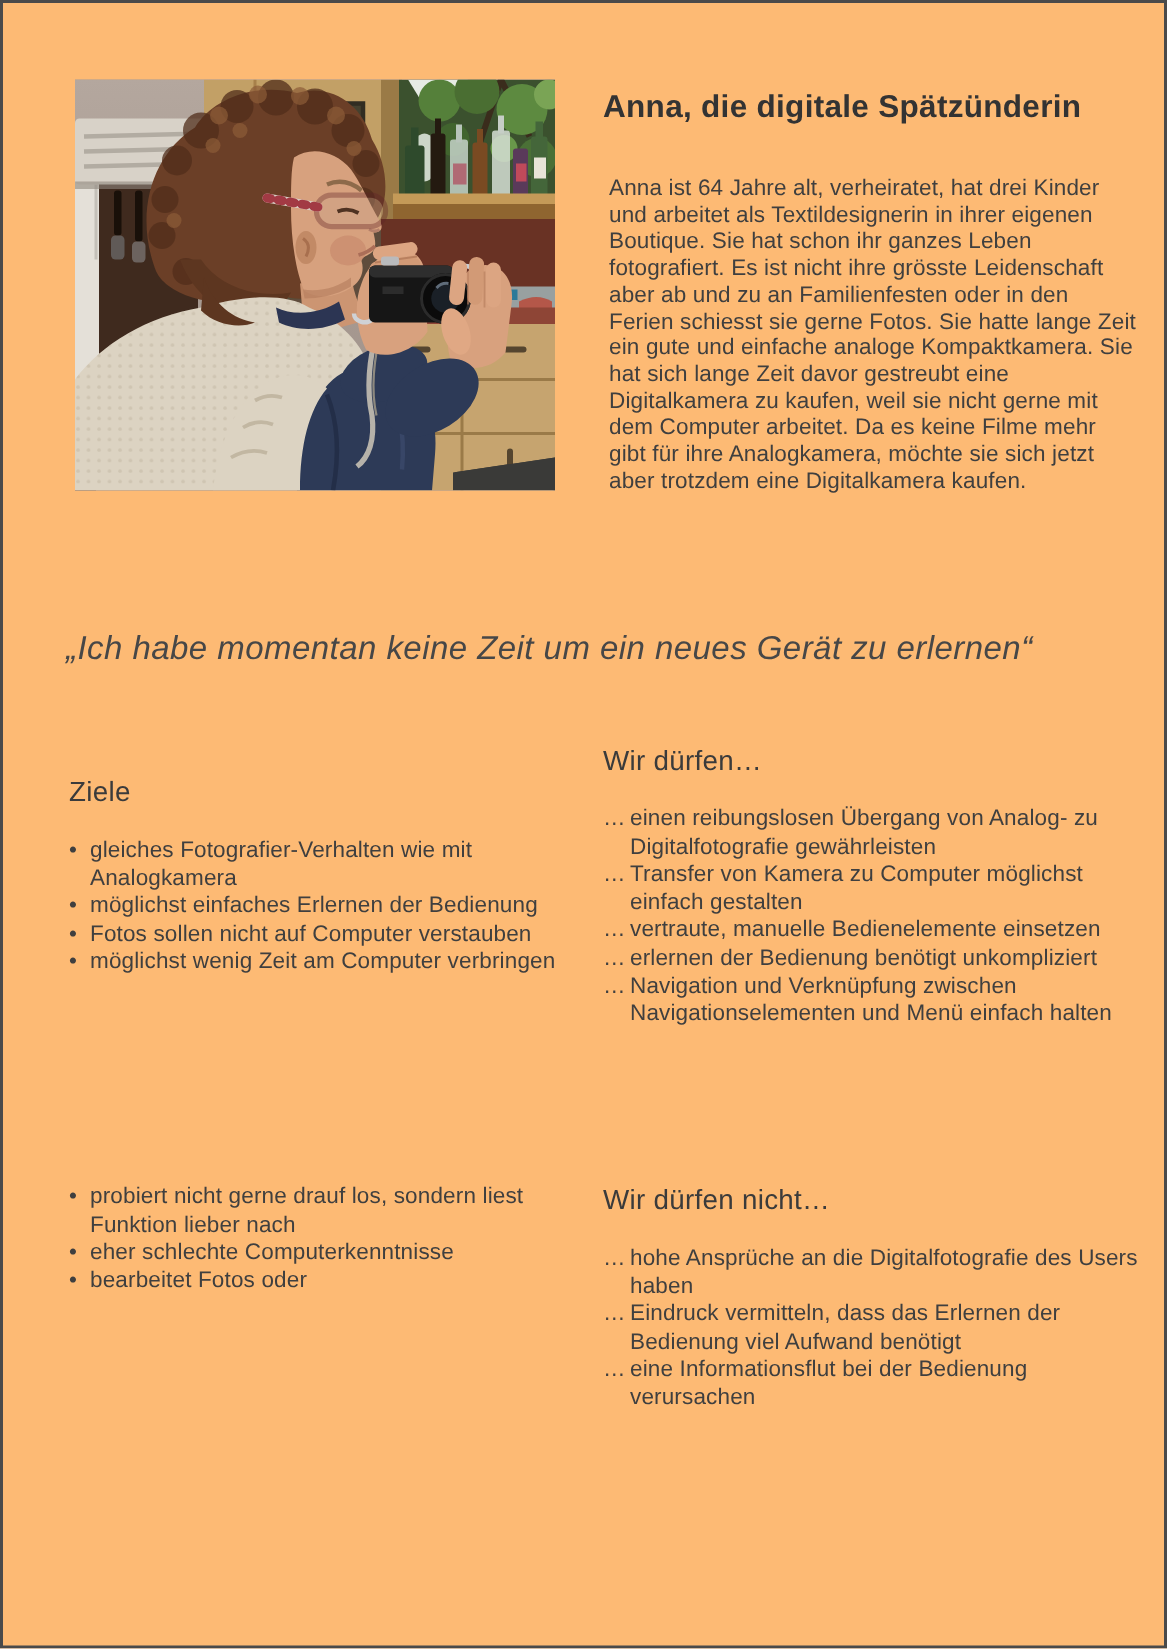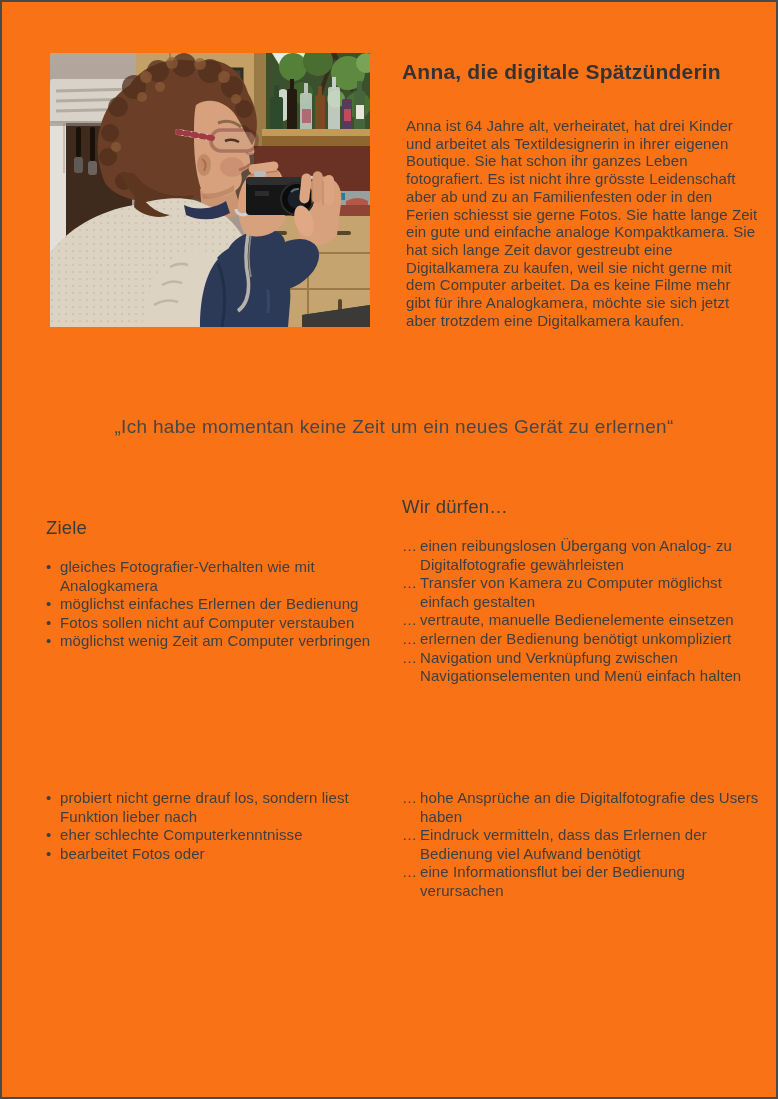--- a/index.html
+++ b/index.html
@@ -1,20 +1,20 @@
 <!DOCTYPE html>
 <html><head>
 <meta charset="utf-8">
 <style>
   html,body{margin:0;padding:0;background:#ffffff;}
   .page{
     position:relative;
     width:778px;height:1099px;
     box-sizing:border-box;
-    background:#f97316;
+    background:#fdba74;
     border:2px solid #4a4a4a;
     font-family:"Liberation Sans",sans-serif;
     color:#3f3f3f;
     overflow:hidden;
   }
   .photo{
     position:absolute;left:48px;top:51px;width:320px;height:274px;
     overflow:hidden;background:#a99c93;
   }
   .photo svg{display:block;}
@@ -22,21 +22,21 @@
     position:absolute;left:400px;top:44px;
     font-size:21px;font-weight:700;letter-spacing:.2px;
     color:#333333;white-space:nowrap;
   }
   .intro{
     position:absolute;left:404px;top:100px;width:352px;
     font-size:15px;line-height:17.7px;letter-spacing:.1px;
   }
   .quote{
     position:absolute;left:42px;top:395px;width:700px;
-    font-size:19px;letter-spacing:.3px;color:#474747;text-align:center;
+    font-size:22px;font-style:italic;letter-spacing:.3px;color:#474747;
   }
   .section{position:absolute;}
   .sec-heading{
     font-size:18.5px;font-weight:400;margin:0 0 19px 0;color:#3b3b3b;letter-spacing:.2px;
   }
   .list{font-size:15px;line-height:18.6px;letter-spacing:.1px;}
   .li{display:flex;align-items:flex-start;}
   .marker{flex:0 0 14px;}
   .dots .marker{flex:0 0 18px;}
   .li-text{flex:1;}
@@ -327,20 +327,21 @@
           <span class="li-text">eher schlechte Computerkenntnisse</span>
         </div>
         <div class="li">
           <span class="marker">•</span>
           <span class="li-text">bearbeitet Fotos oder</span>
         </div>
       </div>
   </div>
 
   <div class="section dots" id="sec-wir-duerfen-nicht">
+    <h2 class="sec-heading">Wir dürfen nicht…</h2>
     <div class="list">
         <div class="li">
           <span class="marker">…</span>
           <span class="li-text">hohe Ansprüche an die Digitalfotografie des Users haben</span>
         </div>
         <div class="li">
           <span class="marker">…</span>
           <span class="li-text">Eindruck vermitteln, dass das Erlernen der Bedienung viel Aufwand benötigt</span>
         </div>
         <div class="li">

